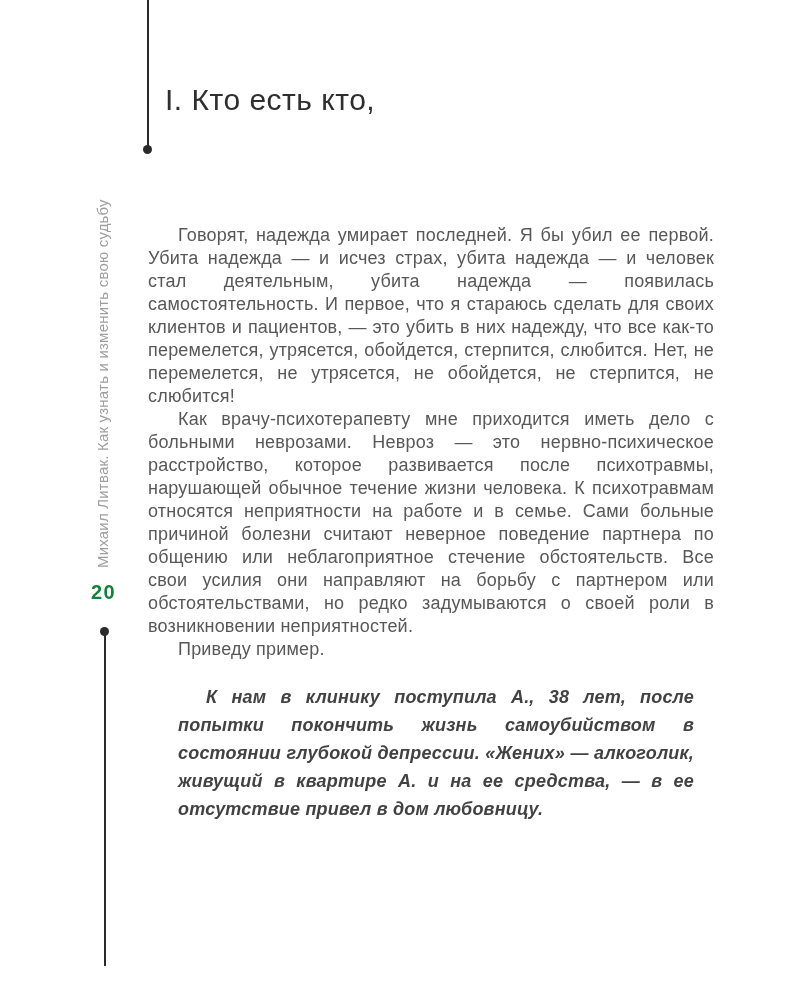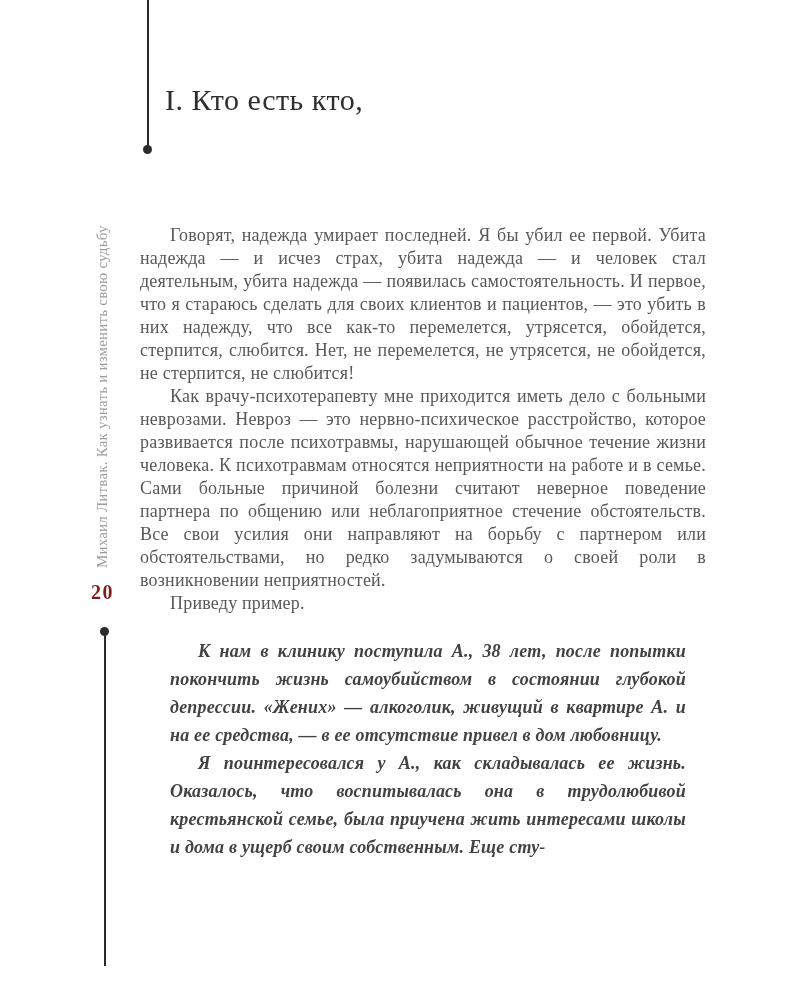--- a/index.html
+++ b/index.html
@@ -2,21 +2,21 @@
 <html lang="ru"><head>
 <meta charset="utf-8">
 <style>
   html, body { margin: 0; padding: 0; background: #ffffff; }
   .page {
     position: relative;
     width: 800px;
     height: 966px;
     background: #ffffff;
     overflow: hidden;
-    font-family: Liberation Serif, serif;
+    font-family: Liberation Sans, sans-serif;
   }
 
   
   .top-rule {
     position: absolute;
     left: 147px; top: 0;
     width: 2px; height: 148px;
     background: #2b2b2b;
   }
   .top-rule-dot {
@@ -48,41 +48,41 @@
     color: #9e9e9e;
     white-space: nowrap;
   }
 
   .page-number {
     position: absolute;
     left: 91px; top: 581px;
     font-size: 20px;
     font-weight: bold;
     letter-spacing: 1.5px;
-    color: #7f1d1d;
+    color: #15803d;
   }
 
   
   .bottom-rule-dot {
     position: absolute;
     left: 100px; top: 627px;
     width: 9px; height: 9px;
     border-radius: 50%;
     background: #2b2b2b;
   }
   .bottom-rule {
     position: absolute;
     left: 104px; top: 633px;
     width: 2px; height: 367px;
     background: #2b2b2b;
   }
 
   .body-text {
     position: absolute;
-    left: 140px; top: 224px;
+    left: 148px; top: 224px;
     width: 566px;
     font-size: 18px;
     line-height: 23px;
     letter-spacing: 0.2px;
     color: #585858;
     text-align: justify;
   }
   .body-text p {
     margin: 0;
     text-indent: 30px;
@@ -125,17 +125,16 @@
   <div class="bottom-rule"></div>
 
   <div class="body-text">
     <div>
         <p>Говорят, надежда умирает последней. Я бы убил ее первой. Убита надежда — и исчез страх, убита надежда — и человек стал деятельным, убита надежда — появилась самостоятельность. И первое, что я стараюсь сделать для своих клиентов и пациентов, — это убить в них надежду, что все как-то перемелется, утрясется, обойдется, стерпится, слюбится. Нет, не перемелется, не утрясется, не обойдется, не стерпится, не слюбится!</p>
         <p>Как врачу-психотерапевту мне приходится иметь дело с больными неврозами. Невроз — это нервно-психическое расстройство, которое развивается после психотравмы, нарушающей обычное течение жизни человека. К психотравмам относятся неприятности на работе и в семье. Сами больные причиной болезни считают неверное поведение партнера по общению или неблагоприятное стечение обстоятельств. Все свои усилия они направляют на борьбу с партнером или обстоятельствами, но редко задумываются о своей роли в возникновении неприятностей.</p>
         <p>Приведу пример.</p>
       </div>
     <div class="example-block">
         <p>К нам в клинику поступила А., 38 лет, после попытки покончить жизнь самоубийством в состоянии глубокой депрессии. «Жених» — алкоголик, живущий в квартире А. и на ее средства, — в ее отсутствие привел в дом любовницу.</p>
-        <p>Я поинтересовался у А., как складывалась ее жизнь. Оказалось, что воспитывалась она в трудолюбивой крестьянской семье, была приучена жить интересами школы и дома в ущерб своим собственным. Еще сту-</p>
       </div>
   </div>
 
 </div>
 
 </body></html>

